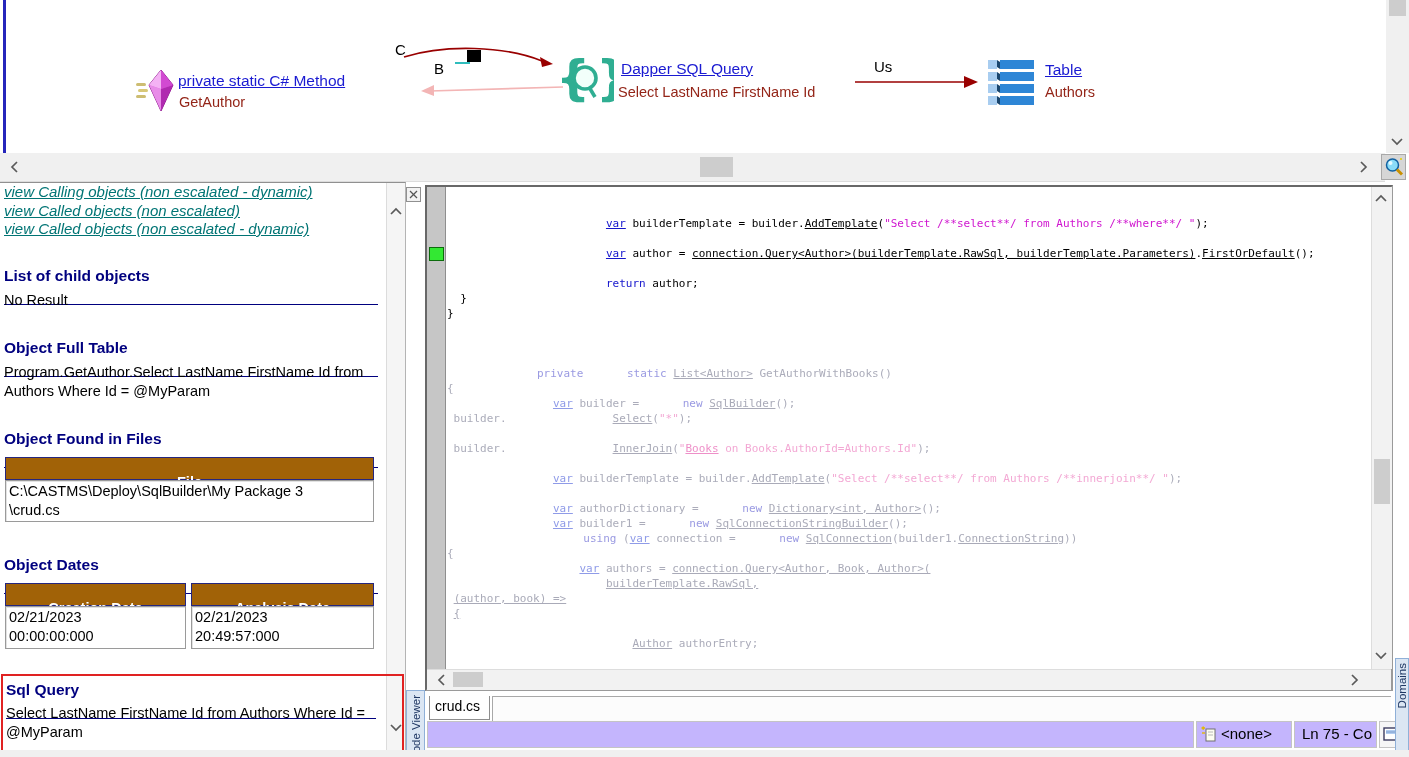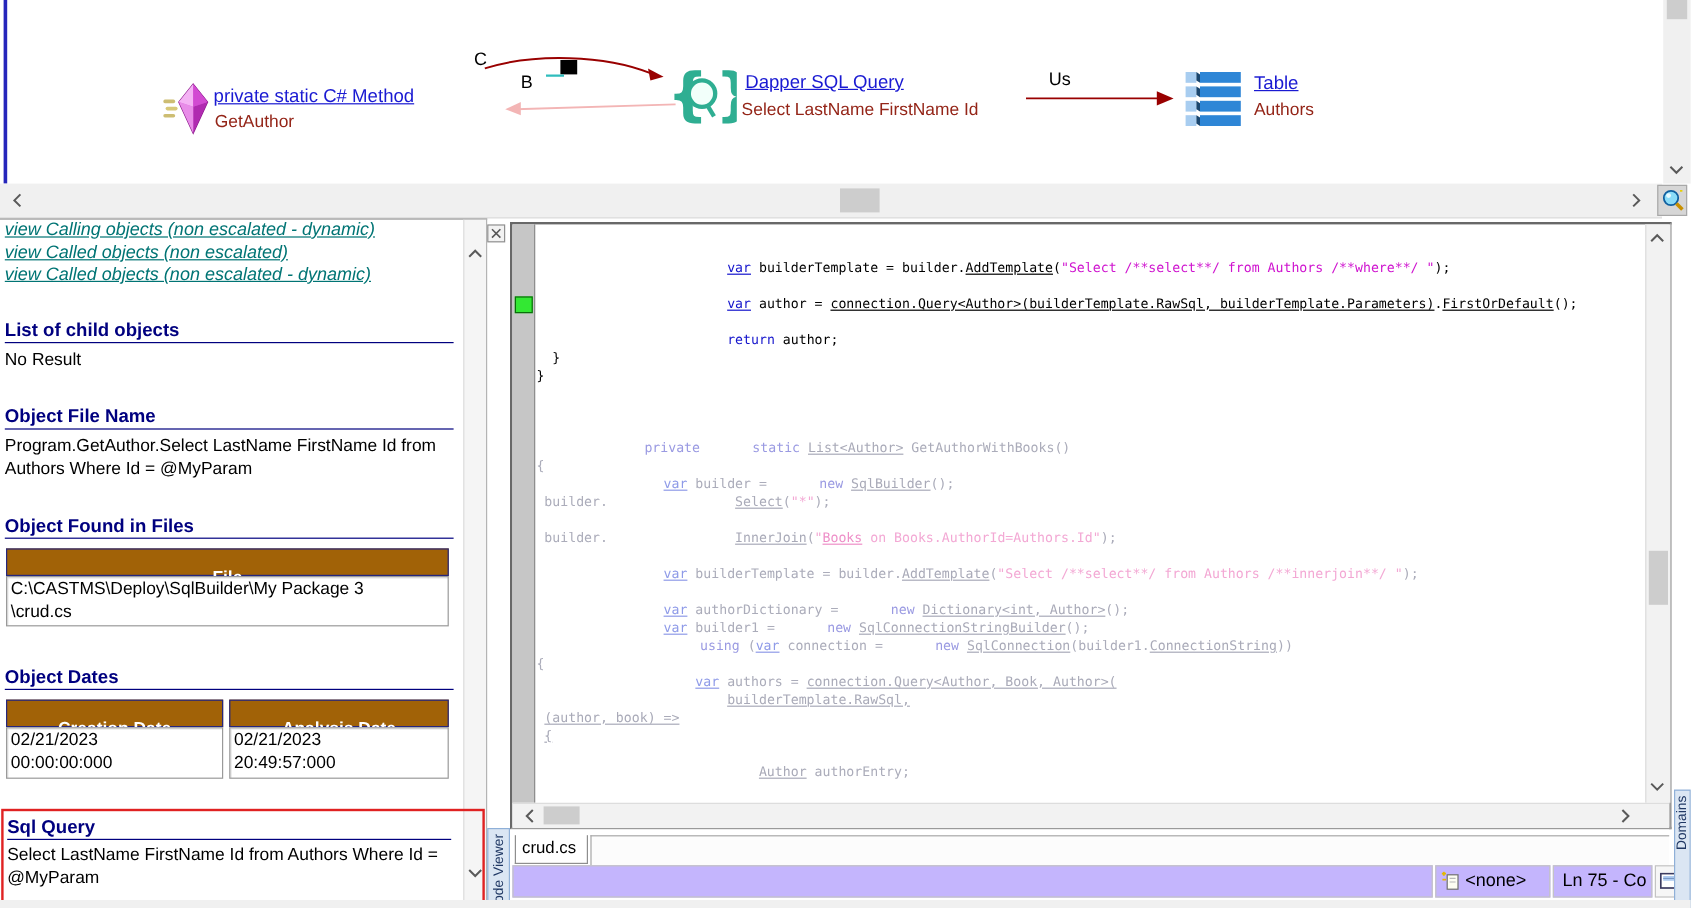--- a/index.html
+++ b/index.html
@@ -15,21 +15,21 @@
   
   .sb{background:#f0f0f0;}
   .sb-thumb{background:#cdcdcd;}
   .chev{display:block;}
   .chev polyline{fill:none;stroke:#5a5a5a;stroke-width:1.7;}
   
   #left-panel{left:0;top:182px;width:405px;height:571px;background:#fff;border-top:1px solid #909090;
               border-right:1px solid #b4b4b4;overflow:hidden;}
   .vlink{font-size:15px;font-style:italic;color:#007474;text-decoration:underline;white-space:nowrap;cursor:pointer;}
   .heading{font-size:15.5px;font-weight:bold;color:#00007f;border-bottom:1px solid #00007f;
-           padding-bottom:0;width:374px;}
+           padding-bottom:19px;width:374px;}
   .body-text{font-size:14.5px;color:#000;line-height:19px;}
   .tbl-h{background:#a16207;color:#fff;font-weight:bold;font-size:14.5px;text-align:center;
          border:1px solid #26267e;box-sizing:border-box;padding-top:16px;}
   .tbl-c{background:#fff;border:1px solid #9a9a9a;box-sizing:border-box;font-size:14.5px;
          line-height:19px;padding:1px 3px;white-space:pre-line;box-shadow:inset 1px 1px 0 #e2e2e2;}
   #sql-highlight{border:2px solid #e02222;pointer-events:none;}
   
   #code-panel{left:425px;top:185px;width:968px;height:506px;background:#fff;border:2px solid;
               border-color:#686868 #9a9a9a #9a9a9a #686868;box-sizing:border-box;}
   #code-gutter{left:0;top:0;width:18px;height:482px;background:#c6c6c6;border-right:1px solid #8e8e8e;}
@@ -152,21 +152,21 @@
 </div>
 
 <div class="abs" id="left-panel">
   <div class="abs vlink" style="left:4px;top:0">view Calling objects (non escalated - dynamic)</div>
   <div class="abs vlink" style="left:4px;top:19px">view Called objects (non escalated)</div>
   <div class="abs vlink" style="left:4px;top:37px">view Called objects (non escalated - dynamic)</div>
 
   <div class="abs heading" style="left:4px;top:84px">List of child objects</div>
   <div class="abs body-text" style="left:4px;top:108px">No Result</div>
 
-  <div class="abs heading" style="left:4px;top:156px">Object File Name</div>
+  <div class="abs heading" style="left:4px;top:156px">Object Full Table</div>
   <div class="abs body-text" style="left:4px;top:180px;width:382px">Program.GetAuthor.Select LastName FirstName Id from Authors Where Id = @MyParam</div>
 
   <div class="abs heading" style="left:4px;top:247px">Object Found in Files</div>
   <div class="abs tbl-h" style="left:5px;top:274px;width:369px;height:23px">File</div>
   <div class="abs tbl-c" style="left:5px;top:297px;width:369px;height:42px">C:\CASTMS\Deploy\SqlBuilder\My Package 3
 \crud.cs</div>
 
   <div class="abs heading" style="left:4px;top:373px">Object Dates</div>
   <div class="abs tbl-h" style="left:5px;top:400px;width:181px;height:23px">Creation Date</div>
   <div class="abs tbl-h" style="left:191px;top:400px;width:183px;height:23px">Analysis Date</div>

